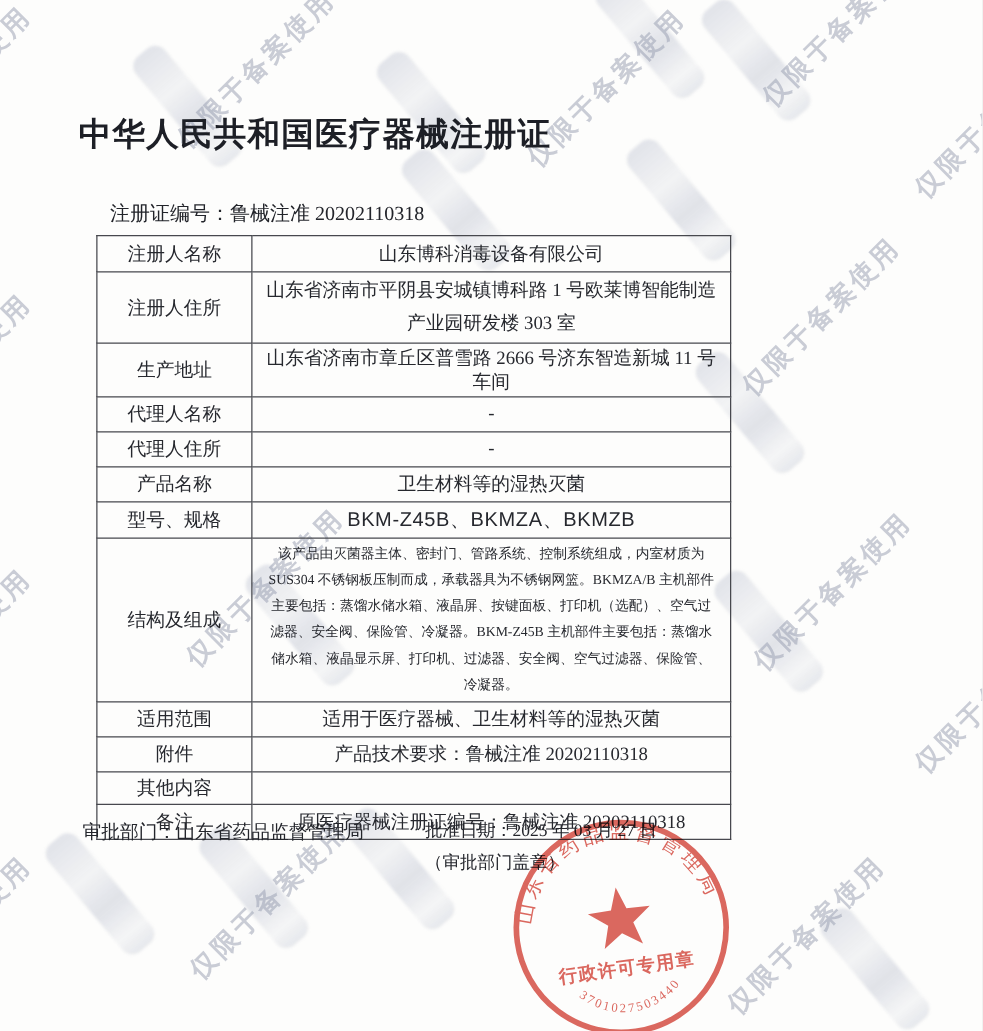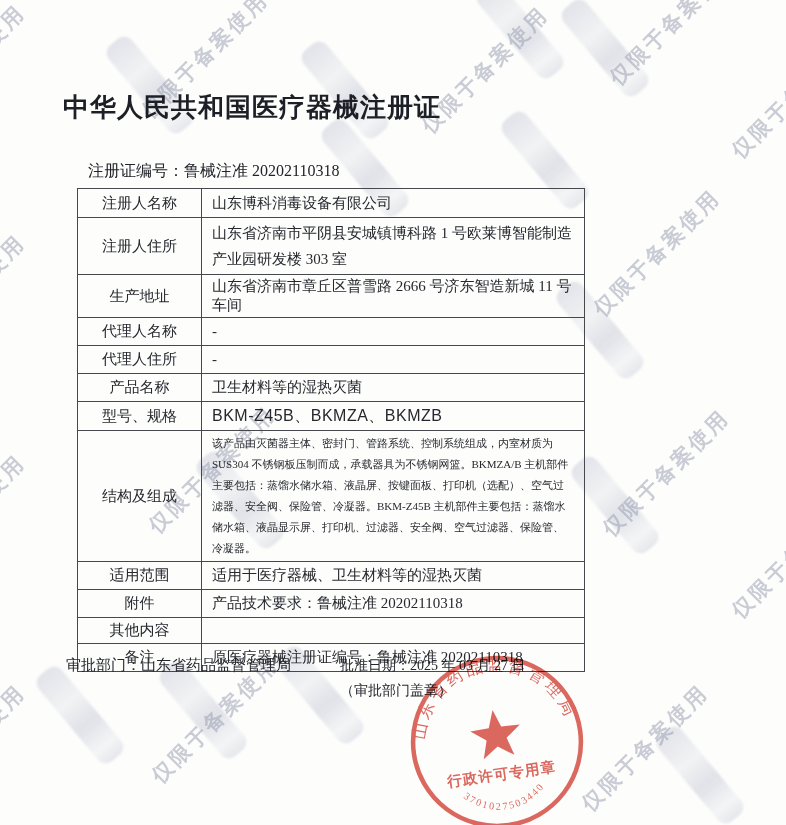--- a/index.html
+++ b/index.html
@@ -37,21 +37,21 @@
   table.cert{
     position:absolute; top:188px; left:77px; width:508px;
     border-collapse:collapse; table-layout:fixed; font-size:15px;
   }
   table.cert col.c1{width:124px;}
   table.cert td{
     border:1px solid #47484e; padding:2px 10px; vertical-align:middle;
     overflow:hidden;
   }
   table.cert td.lbl{text-align:center; padding:2px 2px; color:#26282e;}
-  table.cert td.val{text-align:left; color:#26282e;}
+  table.cert td.val{text-align:center; color:#26282e;}
   tr.r1{height:29px;} tr.r2{height:55px;} tr.r3{height:28px;}
   tr.r4{height:28px;} tr.r5{height:28px;} tr.r6{height:28px;}
   tr.r7{height:29px;} tr.r8{height:126px;} tr.r9{height:28px;font-family:Liberation Serif, serif;}
   tr.r10{height:28px;} tr.r11{height:26px;} tr.r12{height:28px;}
   tr.r2 td.val{line-height:26px;}
   tr.r8 td.val{line-height:21px; font-size:11px;}
   tr.r7 td.val{font-family:"Liberation Sans","DejaVu Sans",sans-serif; font-size:16px; letter-spacing:.5px;}
   
   .dept-line{position:absolute; top:656px; left:66px; font-size:15px;}
   .dates{position:absolute; top:656px; left:340px; font-size:14px;}

